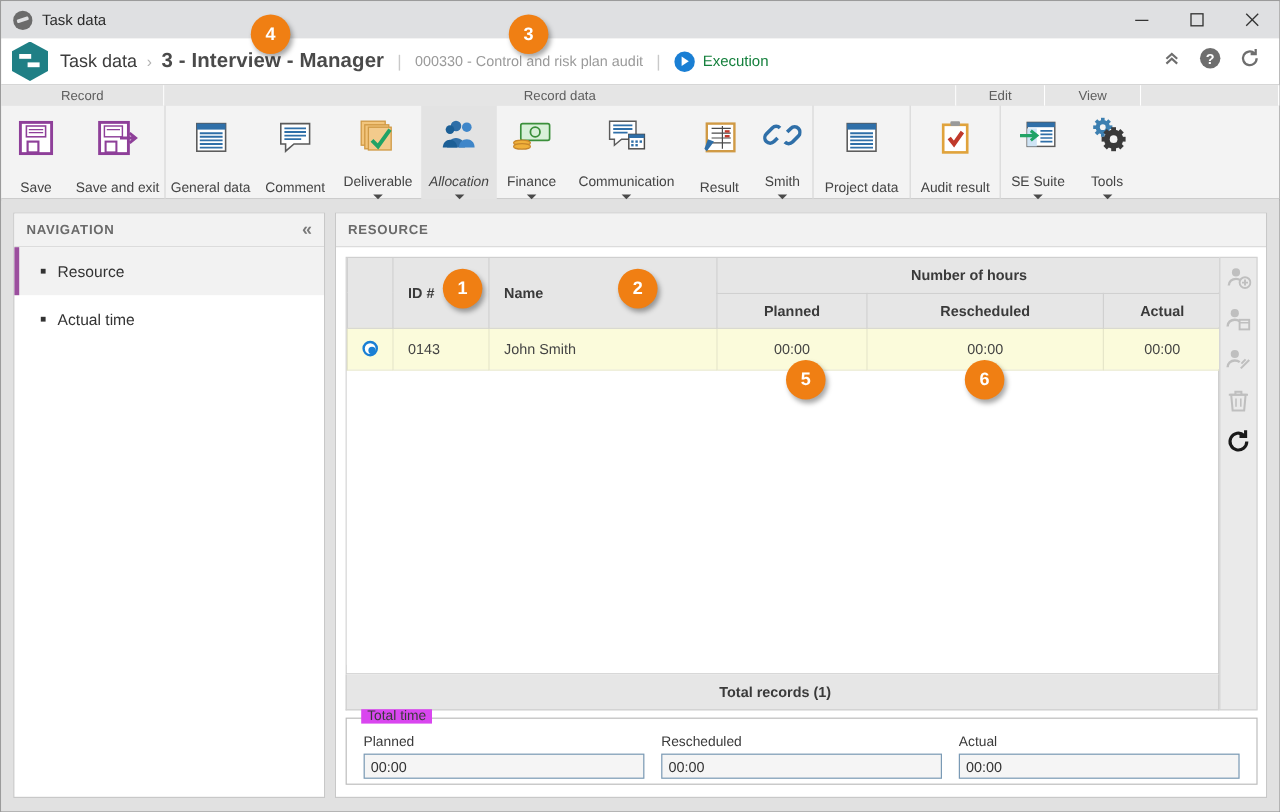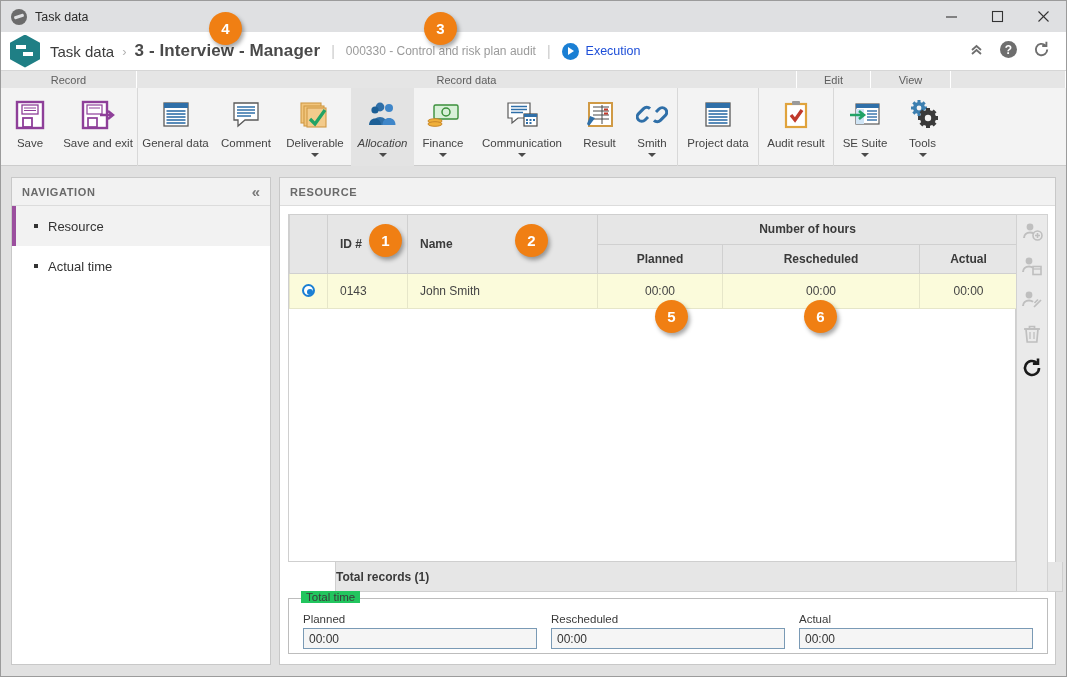--- a/index.html
+++ b/index.html
@@ -68,21 +68,21 @@
   .play-icon {
     width: 17px; height: 17px; border-radius: 50%; background: #1a7fd4;
     display: inline-flex; align-items: center; justify-content: center;
     margin-right: 7px; flex: none;
   }
   .play-icon::after {
     content: ""; border-left: 6px solid #fff;
     border-top: 4px solid transparent; border-bottom: 4px solid transparent;
     margin-left: 2px;
   }
-  .bc-exec { font-size: 12.5px; color: #1d4ed8; }
+  .bc-exec { font-size: 12.5px; color: #15803d; }
   .hdr-right { margin-left: auto; display: flex; align-items: center; gap: 14px; margin-right: 15px; }
 
   
   .ribbon {
     position: absolute; left: 0; top: 69px; width: 1065px; height: 96px;
     background: #f3f3f3; border-top: 1px solid #d6d6d6;
     border-bottom: 1px solid #cccccc;
   }
   .grouprow { display: flex; height: 17px; background: #e5e5e5; }
   .grouphdr {
@@ -91,21 +91,21 @@
     background: #e5e5e5;
   }
   .iconrow { display: flex; height: 78px; }
   .rgroup { display: flex; height: 78px; border-right: 1px solid #d8d8d8; }
   .rbtn {
     display: flex; flex-direction: column; align-items: center;
     padding-top: 8px; cursor: default; position: relative;
   }
   .rbtn.active { background: #e3e3e3; font-style: italic; }
   .rbtn .glyph { height: 38px; display: flex; align-items: center; justify-content: center; }
-  .rbtn .rlabel { font-size: 11.5px; color: #444; margin-top: 3px; white-space: nowrap; }
+  .rbtn .rlabel { font-size: 11.5px; color: #444; margin-top: 17px; white-space: nowrap; }
   .caret {
     width: 0; height: 0; margin-top: 4px;
     border-left: 4px solid transparent; border-right: 4px solid transparent;
     border-top: 4px solid #4a4a4a;
   }
 
   
   .body { position: absolute; left: 0; top: 166px; width: 1065px; height: 509px; background: #e1e1e1; }
 
   .navpanel {
@@ -159,35 +159,35 @@
     background: #fff; position: relative; margin: 0 auto;
   }
   .radio::after {
     content: ""; position: absolute; left: 2.5px; top: 2.5px;
     width: 6px; height: 6px; border-radius: 50%; background: #1a7fd4;
   }
   .gridbody-fill { background: #fff; height: 245px; }
   .gridfoot {
     position: absolute; left: 8px; top: 384px; width: 728px; height: 30px;
     background: #e6e6e6; border: 1px solid #cfcfcf; border-top: none;
-    display: flex; align-items: center; justify-content: flex-start;
-    padding-right: 12px; font-size: 12px; color: #3a3a3a; font-weight: bold; margin-left: 47px;
+    display: flex; align-items: center; justify-content: center;
+    padding-right: 12px; font-size: 12px; color: #3a3a3a; font-weight: bold;
   }
   .sidebtns {
     position: absolute; left: 736px; top: 36px; width: 32px; height: 378px;
     background: #eaeaea; border: 1px solid #d2d2d2;
   }
   .sidebtn { height: 34px; display: flex; align-items: center; justify-content: center; }
 
   .fieldset-box {
     position: absolute; left: 8px; top: 420px; width: 760px; height: 56px;
     border: 1px solid #bdbdbd;
   }
   .fieldset-legend {
-    position: absolute; left: 12px; top: -8px; background: #22c55e;
+    position: absolute; left: 12px; top: -8px; background: #d946ef;
     padding: 0 5px; font-size: 11.5px; color: #3a3a3a;
   }
   .tt-row { display: flex; padding: 14px 14px 0 14px; gap: 14px; }
   .tt-field { flex: 1; }
   .tt-label { font-size: 11.5px; color: #3a3a3a; margin-bottom: 3px; }
   .tt-input {
     height: 21px; border: 1px solid #7a9ab5; background: #f5f5f5;
     font-size: 12px; color: #333; padding: 0 5px; display: flex; align-items: center;
   }
 

